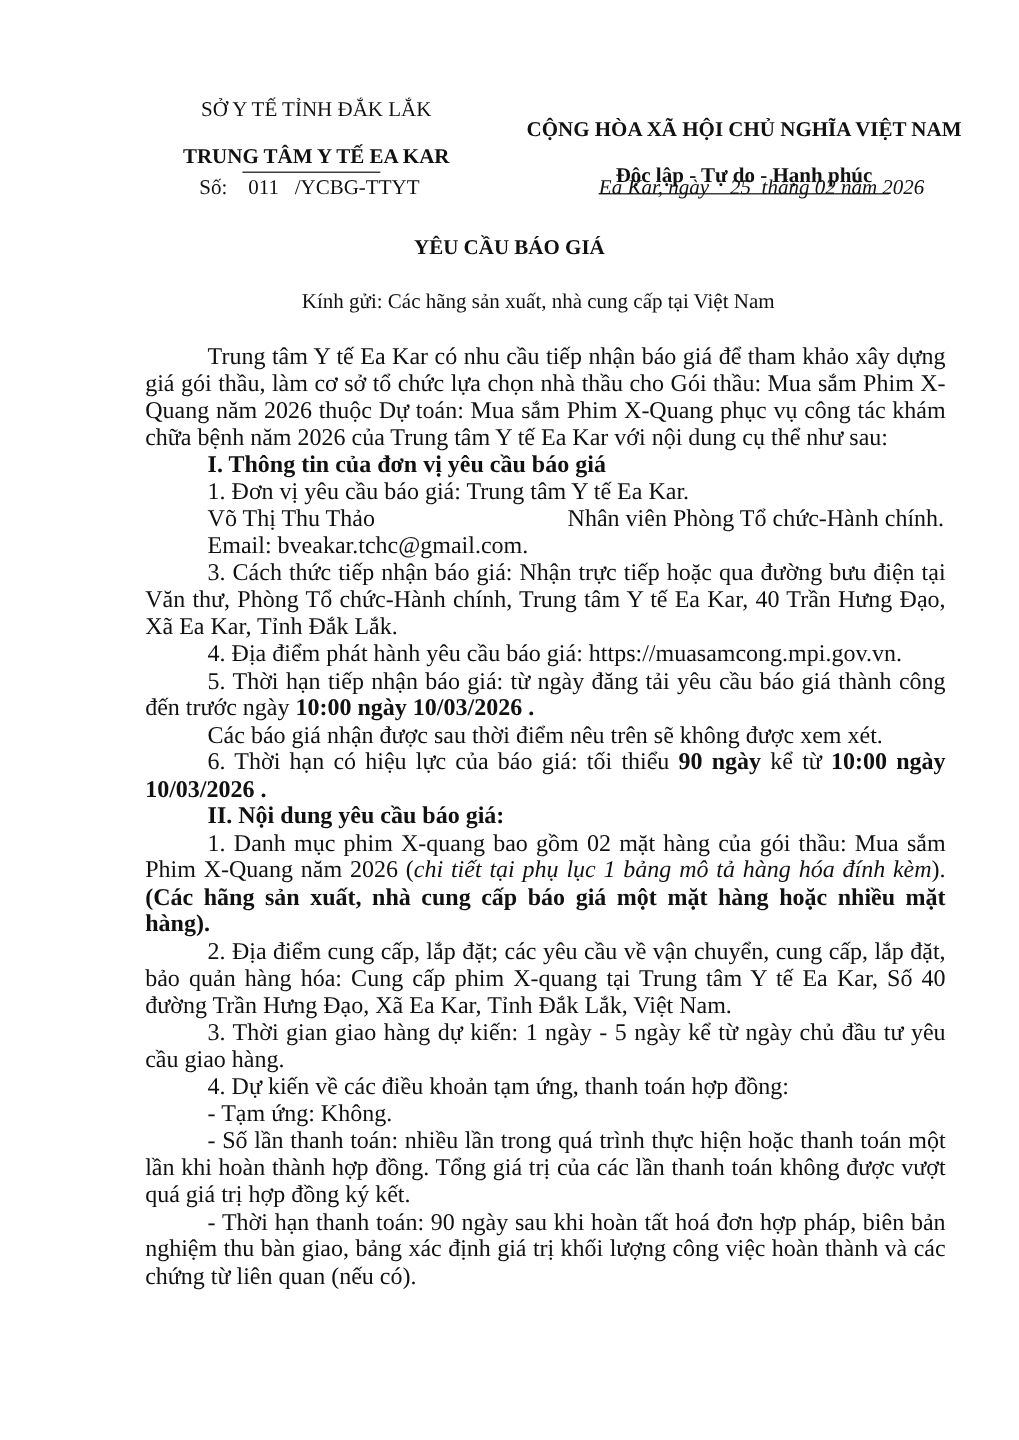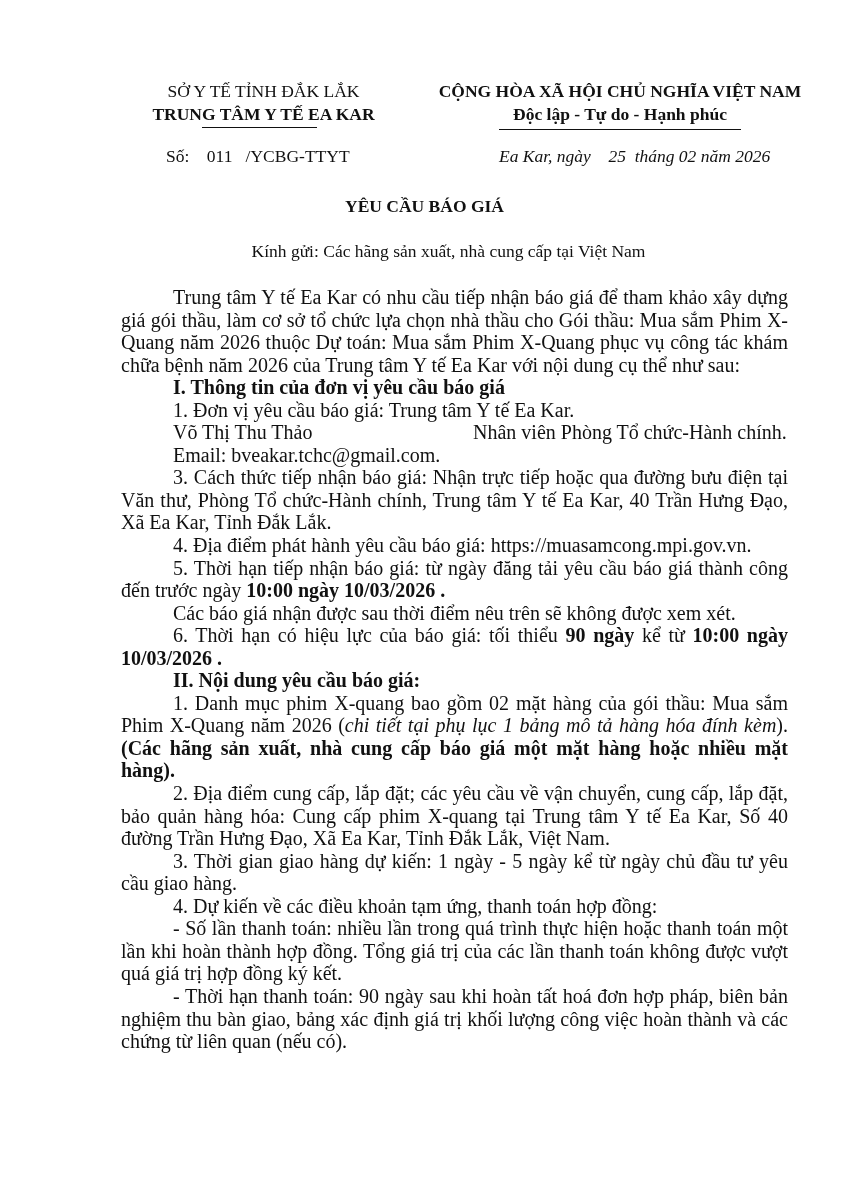--- a/index.html
+++ b/index.html
@@ -4,21 +4,21 @@
 <style>
   html, body { margin: 0; padding: 0; background: #ffffff; }
   body { width: 849px; height: 1200px; position: relative; overflow: hidden; color: #111; }
   .page { position: absolute; left: 0; top: 0; width: 712px; height: 1200px; font-family: "Liberation Serif", "DejaVu Serif", serif; }
 
   
   .hdr { position: absolute; top: 80px; left: 0; width: 849px; }
   .hdr-left { position: absolute; left: 121px; width: 285px; text-align: center; }
   .hdr-right { position: absolute; left: 430px; width: 380px; text-align: center; }
   .hdr-line { font-size: 17.5px; line-height: 23px; white-space: nowrap; }
-  .bold { font-weight: bold; }
+  .bold { font-weight: bold; margin-top: 16px; }
   .ul-left { position: relative; width: 115px; height: 1px; background: #111; margin: 1px auto 0; left: -4px; }
   .ul-right { position: relative; width: 242px; height: 1px; background: #111; margin: 3px auto 0; left: 0px; }
 
   .meta { position: absolute; top: 145px; left: 0; width: 849px; font-size: 17.5px; line-height: 23px; }
   .meta-left { position: absolute; left: 166px; white-space: pre; }
   .meta-right { position: absolute; left: 499px; font-style: italic; white-space: pre; }
 
   .title { position: absolute; top: 196px; left: 0; width: 849px; text-align: center; font-weight: bold; font-size: 17.5px; }
   .recipient { position: absolute; top: 241px; left: 0; width: 849px; text-align: center; font-weight: normal; font-size: 17.5px; padding-left: 24px; }
 
@@ -74,16 +74,17 @@
     <p class="ind">4. Địa điểm phát hành yêu cầu báo giá: https://muasamcong.mpi.gov.vn.</p>
     <p class="ind"><span>5. Thời hạn tiếp nhận báo giá: từ ngày đăng tải yêu cầu báo giá thành công đến trước ngày </span><b>10:00 ngày 10/03/2026 .</b></p>
     <p class="ind">Các báo giá nhận được sau thời điểm nêu trên sẽ không được xem xét.</p>
     <p class="ind"><span>6. Thời hạn có hiệu lực của báo giá: tối thiểu </span><b>90 ngày</b><span> kể từ </span><b>10:00 ngày 10/03/2026 .</b></p>
 
     <p class="ind bold">II. Nội dung yêu cầu báo giá:</p>
     <p class="ind"><span>1. Danh mục phim X-quang bao gồm 02 mặt hàng của gói thầu: Mua sắm Phim X-Quang năm 2026 (</span><span class="em">chi tiết tại phụ lục 1 bảng mô tả hàng hóa đính kèm</span><span>).</span> <b>(Các hãng sản xuất, nhà cung cấp báo giá một mặt hàng hoặc nhiều mặt hàng).</b></p>
     <p class="ind">2. Địa điểm cung cấp, lắp đặt; các yêu cầu về vận chuyển, cung cấp, lắp đặt, bảo quản hàng hóa: Cung cấp phim X-quang tại Trung tâm Y tế Ea Kar, Số 40 đường Trần Hưng Đạo, Xã Ea Kar, Tỉnh Đắk Lắk, Việt Nam.</p>
     <p class="ind">3. Thời gian giao hàng dự kiến: 1 ngày - 5 ngày kể từ ngày chủ đầu tư yêu cầu giao hàng.</p>
     <p class="ind">4. Dự kiến về các điều khoản tạm ứng, thanh toán hợp đồng:</p>
+    <p class="ind">- Tạm ứng: Không.</p>
     <p class="ind">- Số lần thanh toán: nhiều lần trong quá trình thực hiện hoặc thanh toán một lần khi hoàn thành hợp đồng. Tổng giá trị của các lần thanh toán không được vượt quá giá trị hợp đồng ký kết.</p>
     <p class="ind">- Thời hạn thanh toán: 90 ngày sau khi hoàn tất hoá đơn hợp pháp, biên bản nghiệm thu bàn giao, bảng xác định giá trị khối lượng công việc hoàn thành và các chứng từ liên quan (nếu có).</p>
   </div>
 </div>
 
 </body></html>

